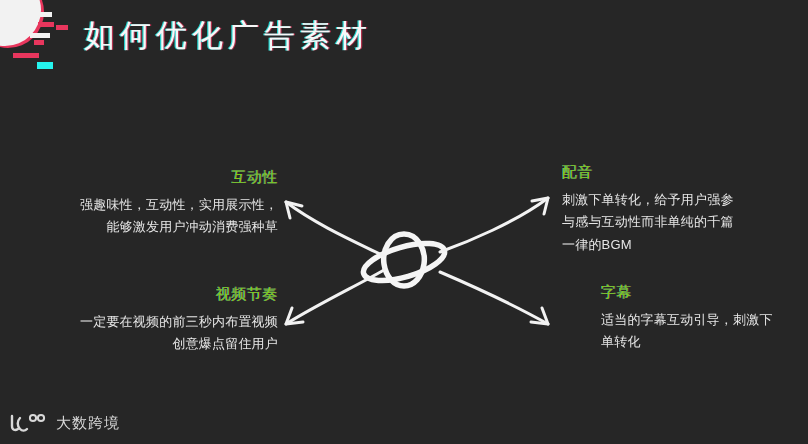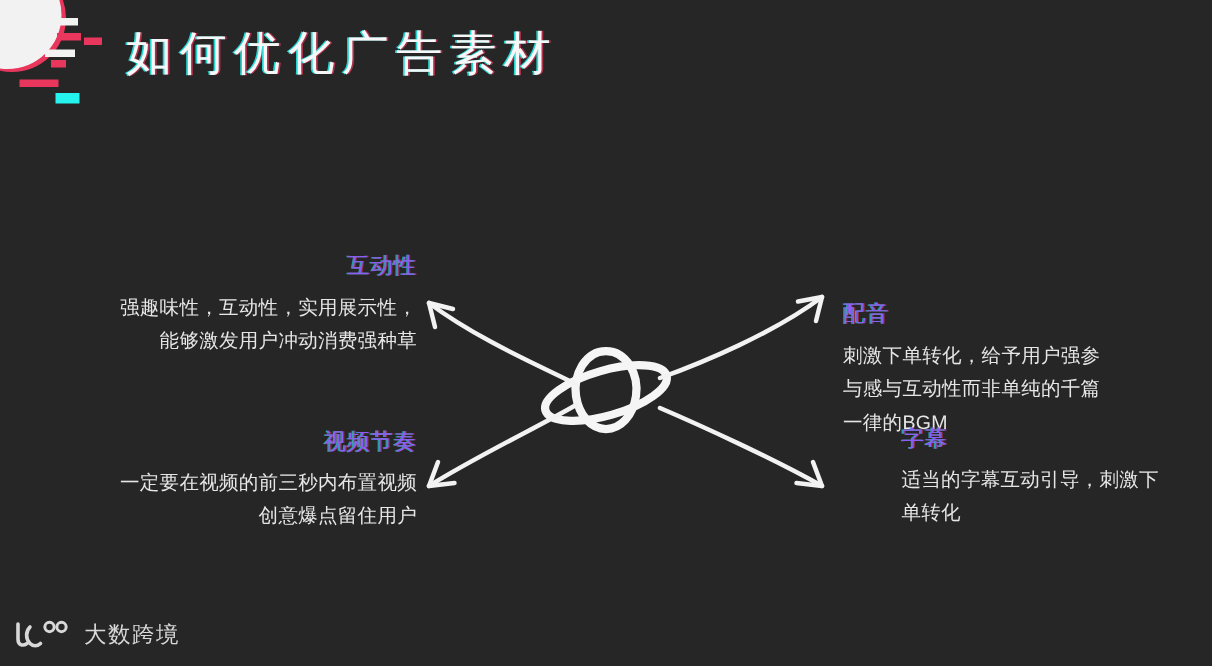--- a/index.html
+++ b/index.html
@@ -98,37 +98,37 @@
   #arrow-bottom-left{ left: 272px; top: 262px; width: 120px; height: 76px; }
   #arrow-top-right  { left: 432px; top: 186px; width: 128px; height: 76px; }
   #arrow-bottom-right{left: 432px; top: 262px; width: 128px; height: 78px; }
 
   
   .block { position: absolute; }
   .block h3 {
     margin: 0 0 7px 0;
     font-size: 15px;
     font-weight: 400;
-    color: #8b5cf6;
+    color: #84cc16;
     letter-spacing: .5px;
     text-shadow: -0.8px 0 0 rgba(37,244,238,.6), 0.8px 0 0 rgba(232,54,93,.5);
   }
   .block p {
     margin: 0;
     font-size: 13px;
     line-height: 1.72;
     color: #e6e6e6;
     letter-spacing: .2px;
   }
   .block.left { text-align: right; }
   .block.right { text-align: left; }
 
   #block-interactivity { left: 78px;  top: 168px; width: 200px; }
   #block-rhythm        { left: 78px;  top: 285px; width: 200px; }
-  #block-dubbing       { left: 562px; top: 163px; width: 178px; margin-top: 37px; }
+  #block-dubbing       { left: 562px; top: 163px; width: 178px; }
   #block-subtitle      { left: 562px; top: 283px; width: 178px; margin-left: 39px; }
 
   
   #logo {
     position: absolute;
     left: 8px;
     bottom: 10px;
     display: flex;
     align-items: center;
     gap: 6px;

